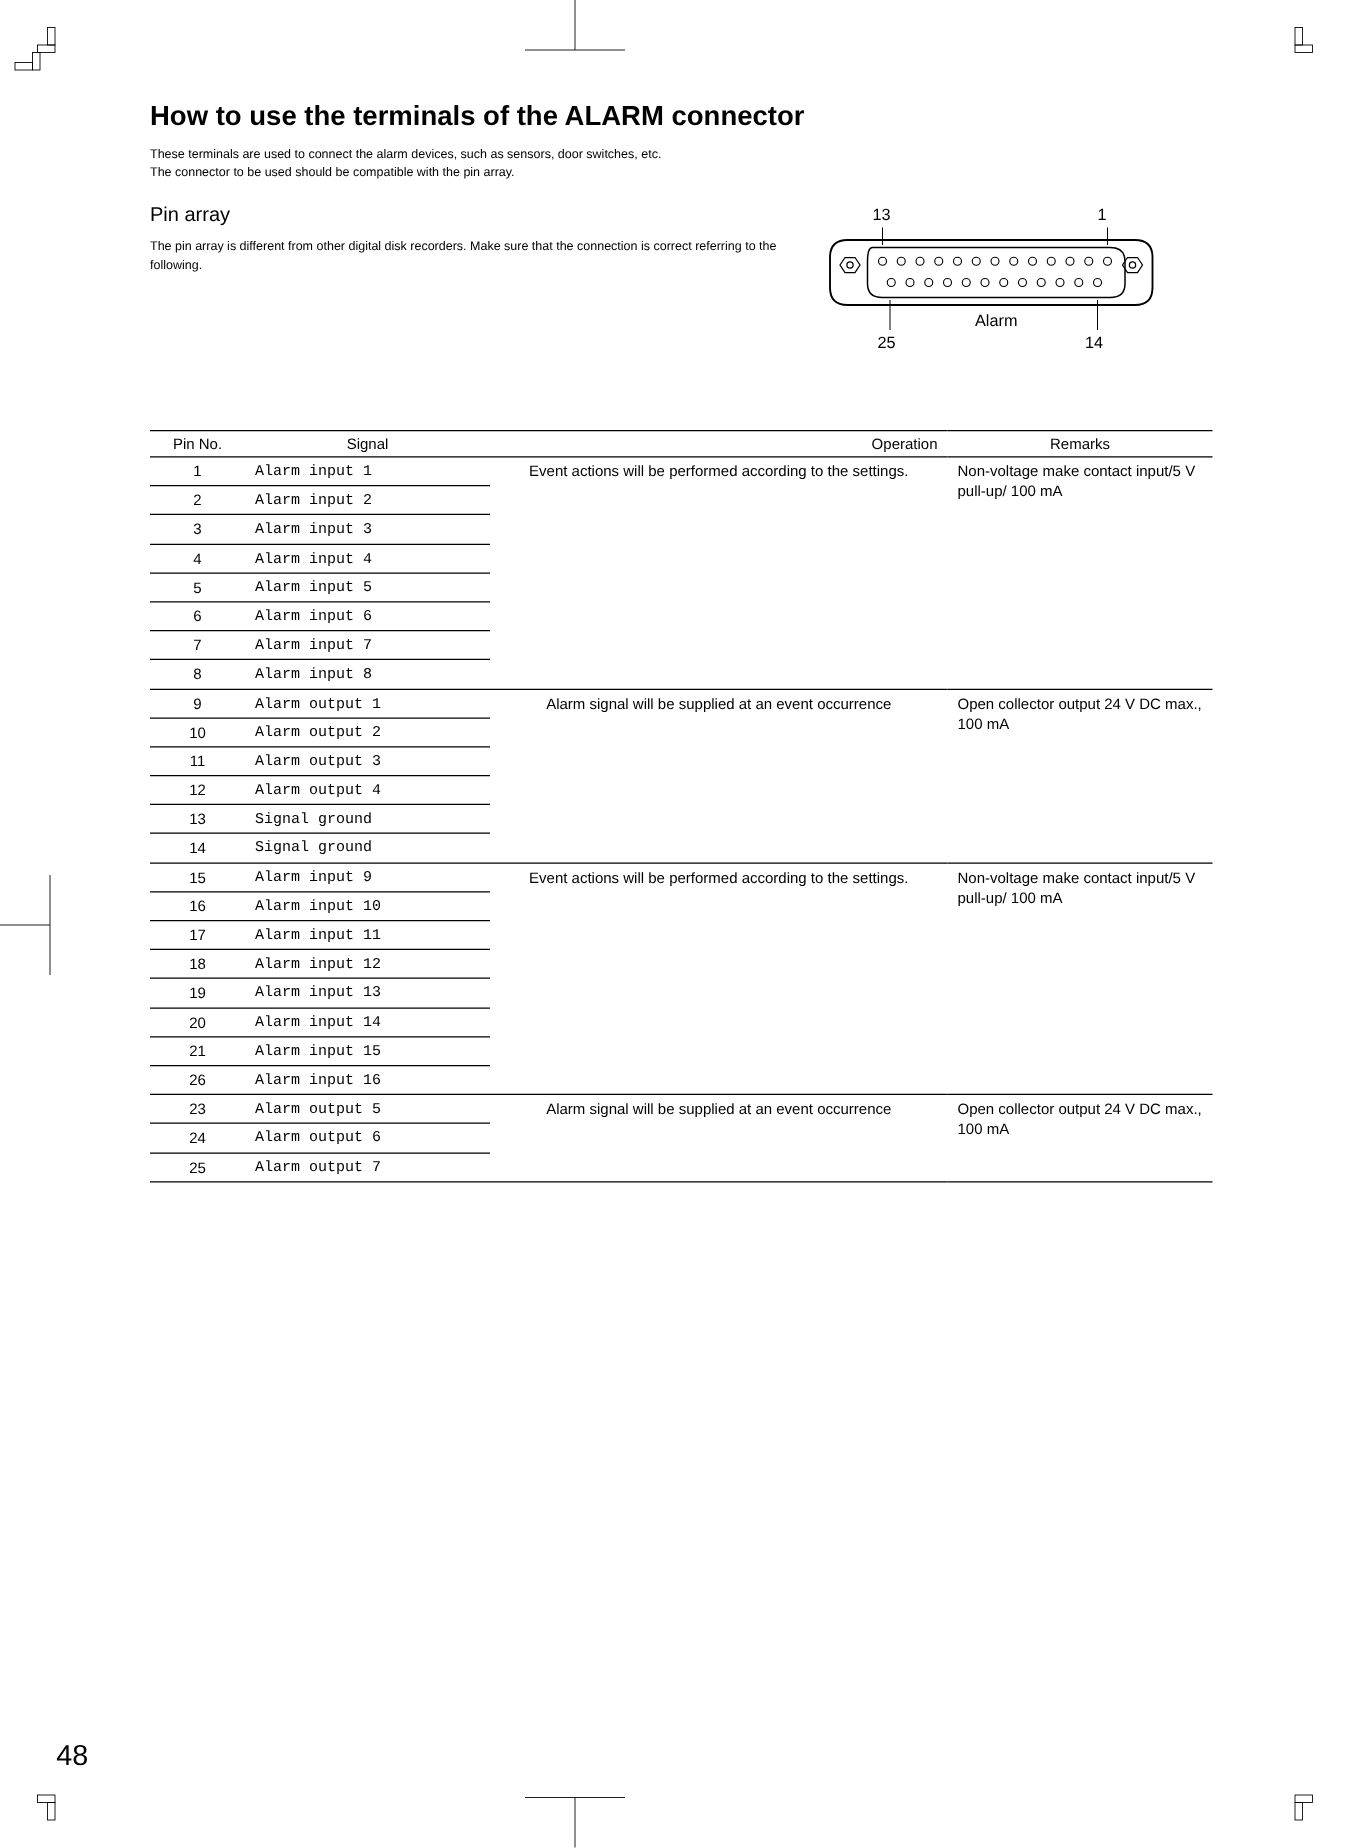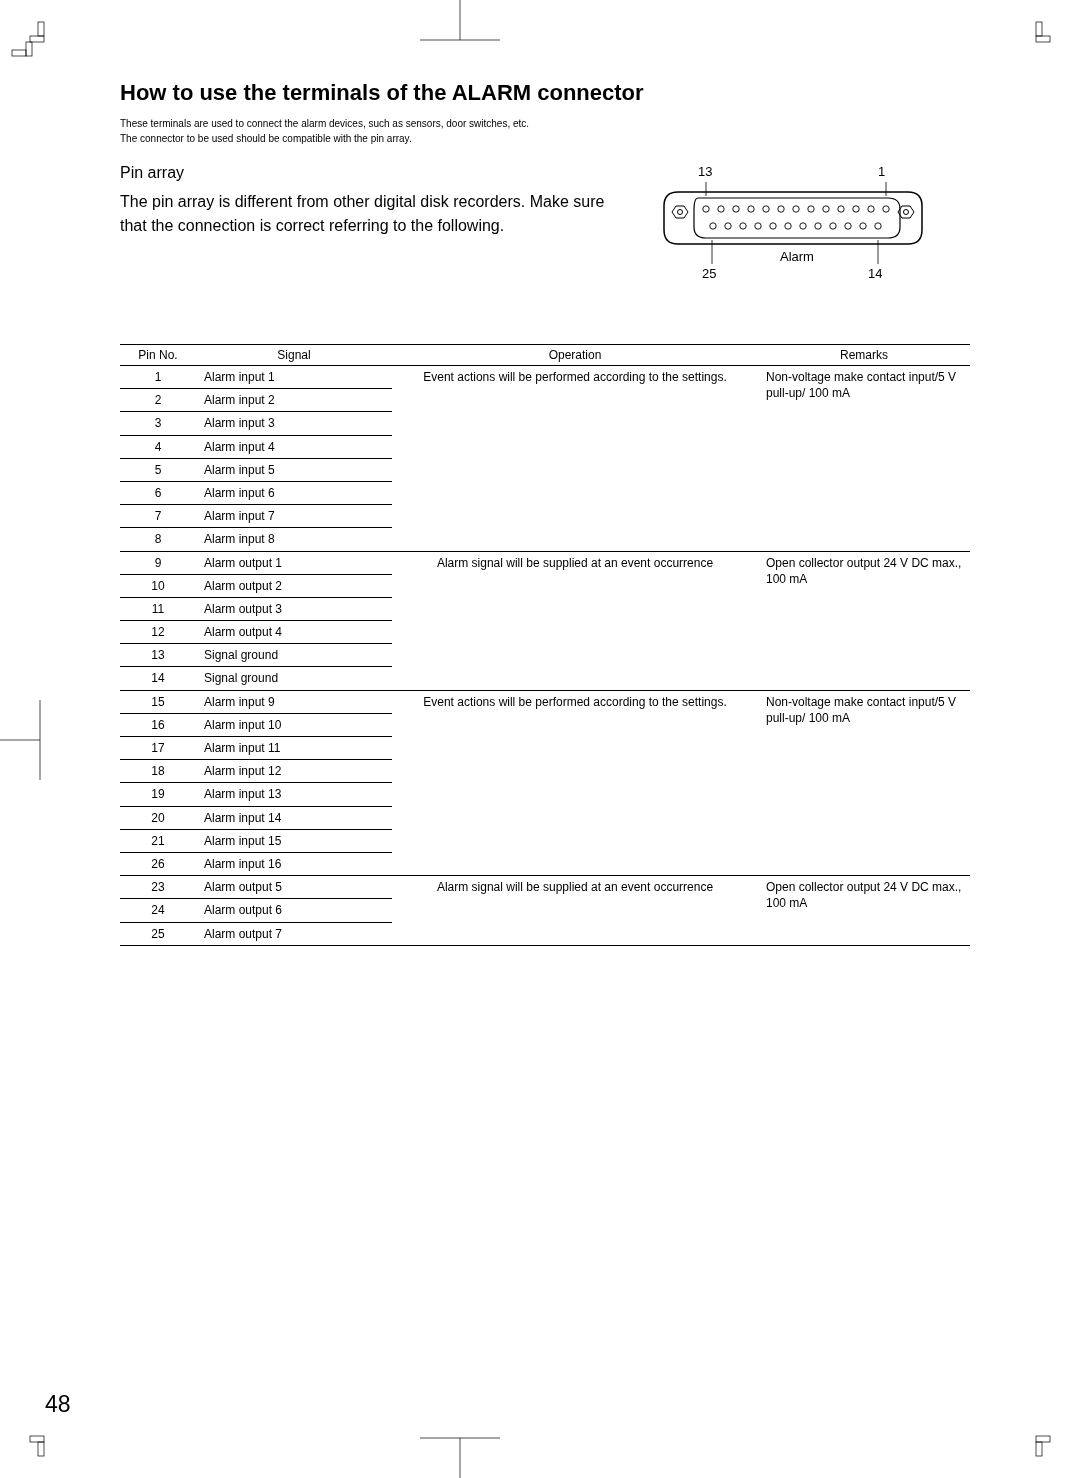--- a/index.html
+++ b/index.html
@@ -42,21 +42,21 @@
   .pin-array-text {
     flex: 1;
     padding-right: 20px;
   }
   h2 {
     font-size: 16px;
     font-weight: normal;
     margin: 0 0 8px 0;
   }
   .pin-array-text p {
-    font-size: 16px;
+    font-size: 10px;
     line-height: 1.5;
     margin: 0;
   }
   .diagram {
     position: relative;
     width: 320px;
     height: 140px;
   }
   .diagram svg {
     display: block;
@@ -84,30 +84,31 @@
     line-height: 1.35;
   }
   table.pin-table td.pin-no {
     text-align: center;
     width: 60px;
     border-bottom: 1px solid #000;
   }
   table.pin-table td.signal {
     width: 180px;
     border-bottom: 1px solid #000;
+    font-family: Liberation Mono, monospace;
   }
   table.pin-table td.operation {
     width: 350px;
     text-align: center;
   }
   table.pin-table td.remarks {
   }
   table.pin-table th.pin-no { width: 60px; }
   table.pin-table th.signal { width: 180px; }
-  table.pin-table th.operation { width: 350px; }
+  table.pin-table th.operation { width: 350px; text-align: right; }
   .page-number {
     position: absolute;
     left: 45px;
     bottom: 60px;
     font-size: 23px;
   }
 </style>
 </head>
 <body>
 

